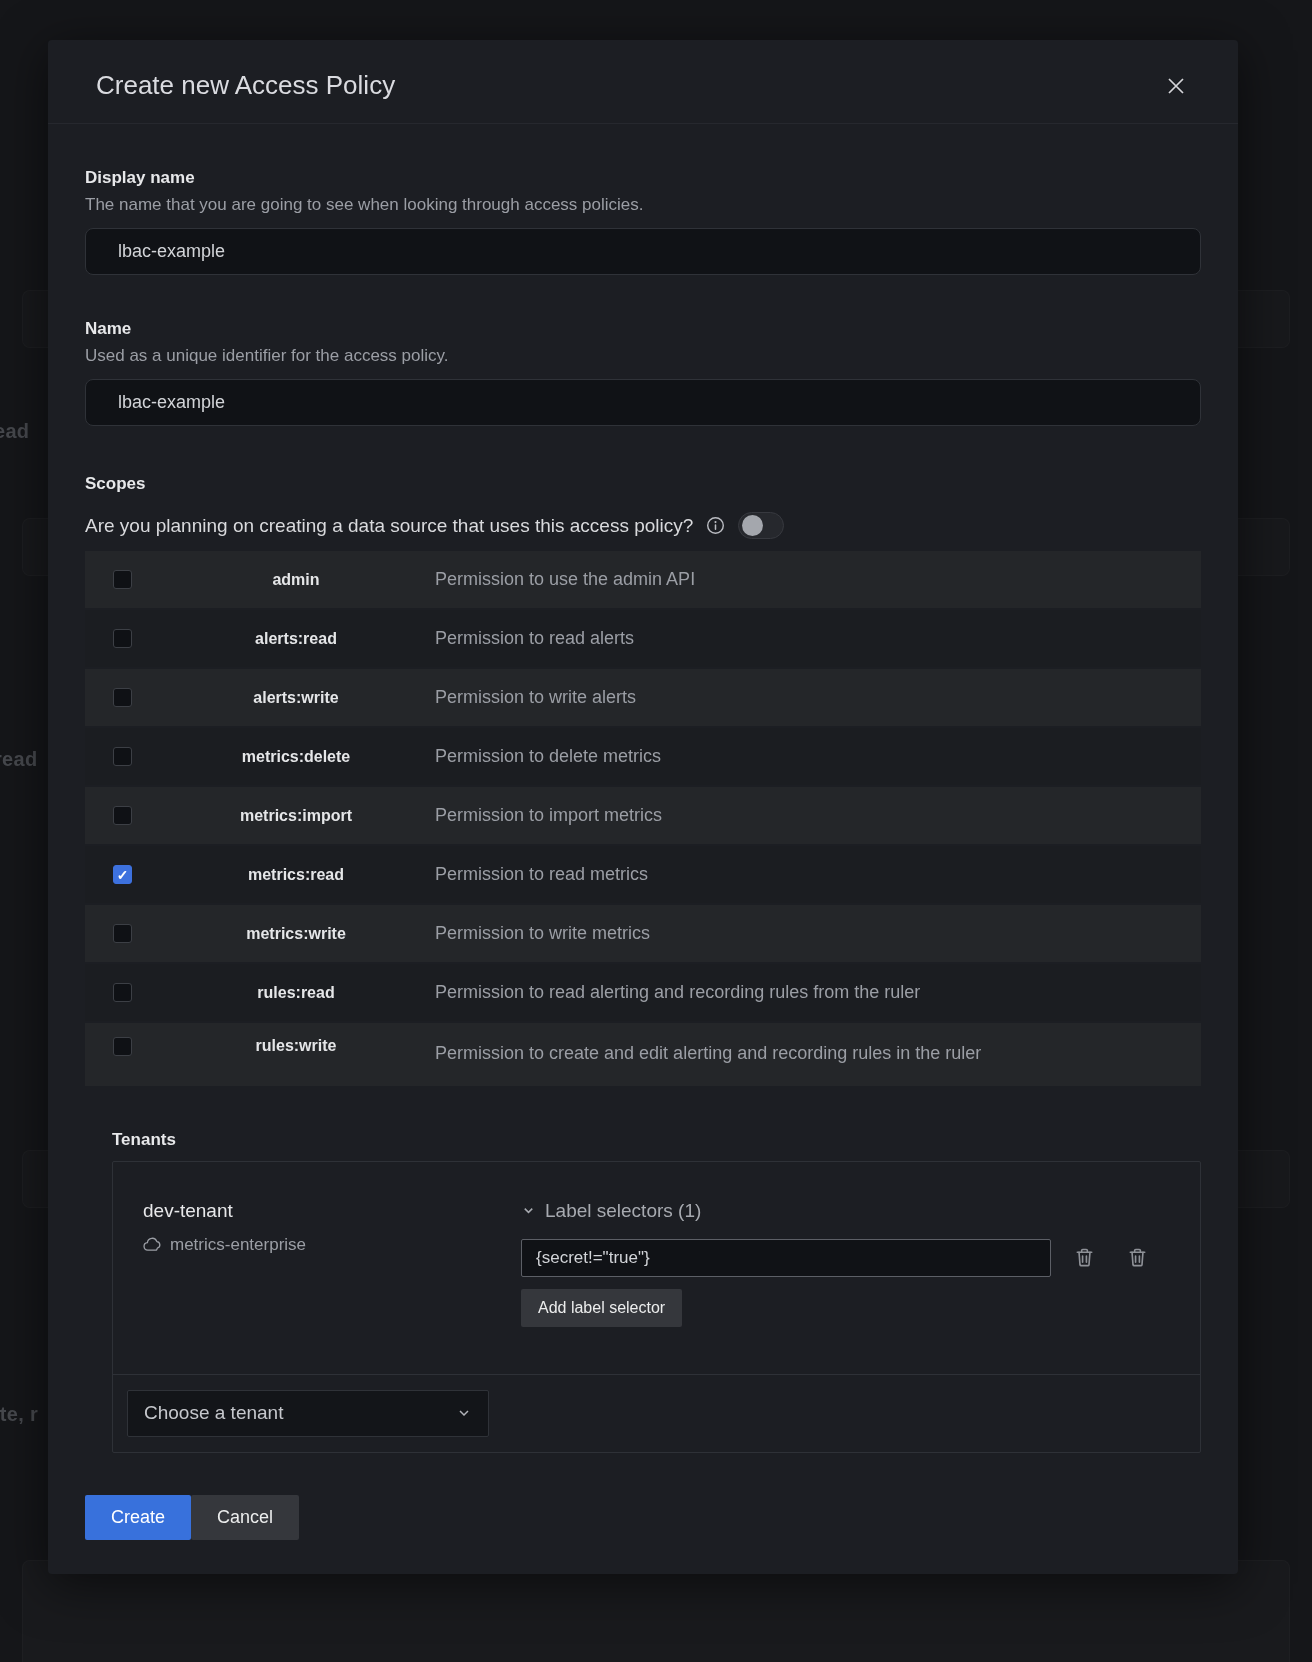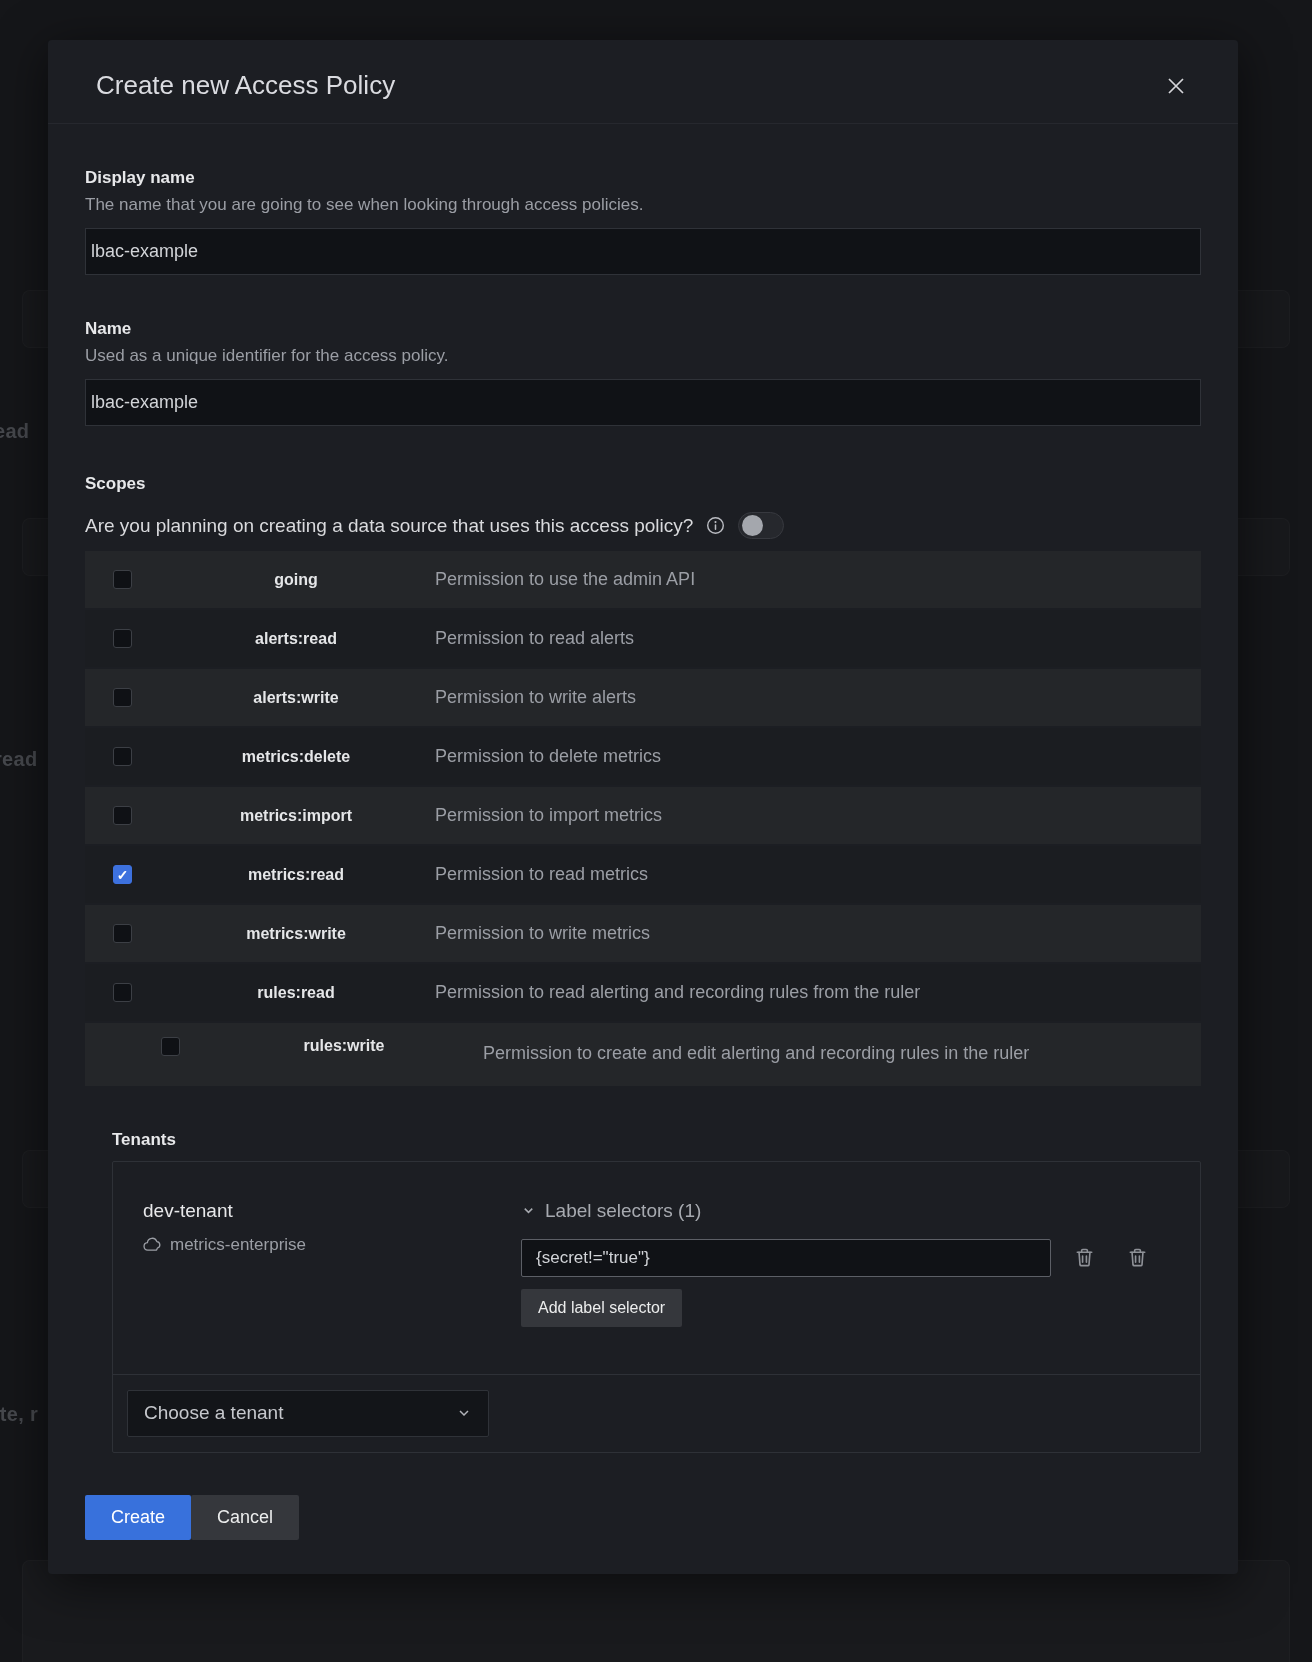--- a/index.html
+++ b/index.html
@@ -51,25 +51,25 @@
   .modal-body { padding: 0 37px; }
 
   
   .field-group { margin-top: 44px; }
   .field-label { font-size: 17px; font-weight: bold; color: #e7e8ea; margin-bottom: 7px; }
   .field-desc  { font-size: 17px; color: #9b9ea5; margin-bottom: 13px; }
   .text-input {
     width: 100%; height: 47px;
     background: #101216;
     border: 1px solid #2f3238;
-    border-radius: 0;
+    border-radius: 8px;
     color: #d2d4d8;
     font-size: 18px;
     font-family: "Liberation Sans", sans-serif;
-    padding: 0 5px;
+    padding: 0 32px;
     outline: none;
   }
 
   
   .scopes-section { margin-top: 48px; }
   .scopes-question-row {
     display: flex; align-items: center; gap: 13px;
     margin-top: 18px; margin-bottom: 12px;
   }
   .scopes-question { font-size: 19px; font-weight: 500; color: #d9dadd; }
@@ -86,21 +86,21 @@
   }
 
   .scopes-table { display: flex; flex-direction: column; }
   .scope-row {
     display: flex; align-items: center;
     min-height: 57px;
     margin-bottom: 2px;
   }
   .scope-row:nth-child(odd)  { background: #242629; }
   .scope-row:nth-child(even) { background: #1b1d21; }
-  .scope-row:last-child { align-items: flex-start; padding: 14px 0 16px 0; justify-content: center; }
+  .scope-row:last-child { align-items: flex-start; padding: 14px 0 16px 0; }
   .checkbox-col { width: 72px; padding-left: 28px; flex: none; }
   .checkbox {
     width: 19px; height: 19px; border-radius: 3px;
     background: #0f1115; border: 1px solid #3c3f45;
     cursor: pointer;
     display: flex; align-items: center; justify-content: center;
     font-size: 14px; font-weight: bold; color: transparent;
   }
   .checkbox.checked { background: #3d71de; border-color: #3d71de; color: #ffffff; }
   .checkbox.checked::after { content: "✓"; }
@@ -230,21 +230,21 @@
         <div class="toggle">
           <div class="knob"></div>
         </div>
       </div>
 
       <div class="scopes-table">
         <div class="scope-row">
           <div class="checkbox-col">
             <div class="checkbox"></div>
           </div>
-          <div class="scope-name">going</div>
+          <div class="scope-name">admin</div>
           <div class="scope-desc">Permission to use the admin API</div>
         </div>
 
         <div class="scope-row">
           <div class="checkbox-col">
             <div class="checkbox"></div>
           </div>
           <div class="scope-name">alerts:read</div>
           <div class="scope-desc">Permission to read alerts</div>
         </div>

